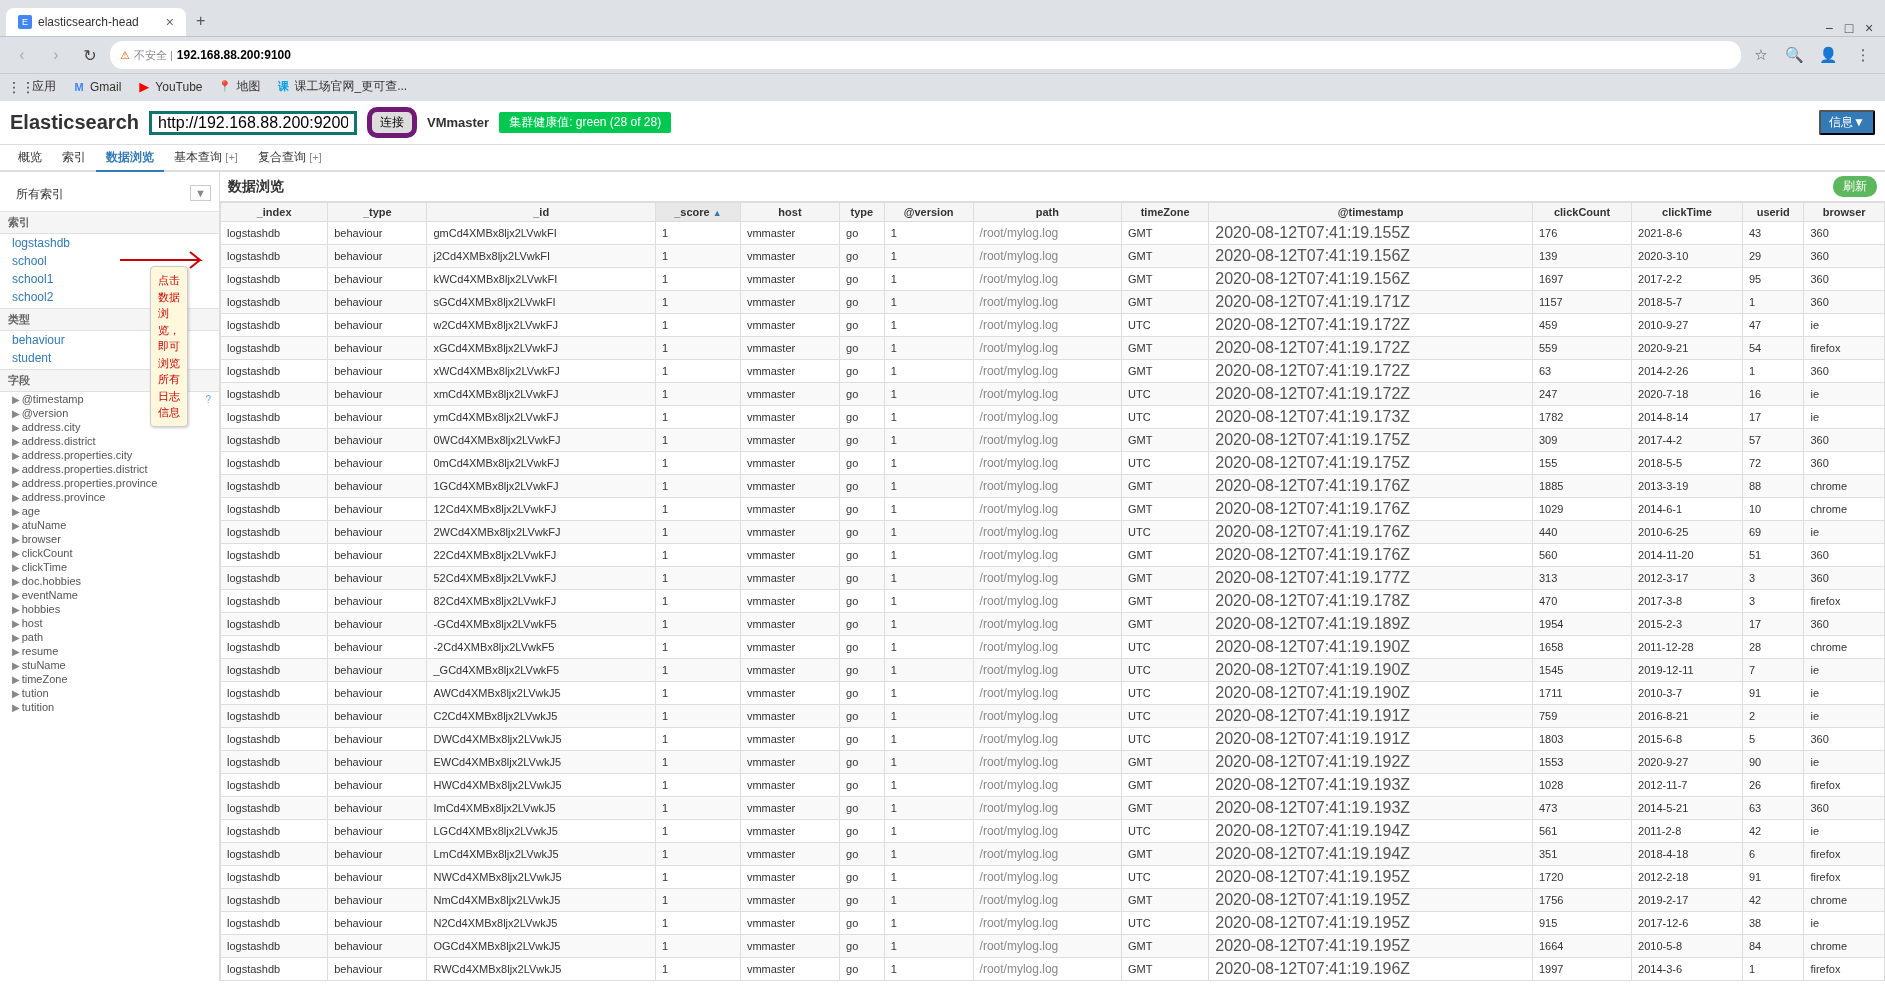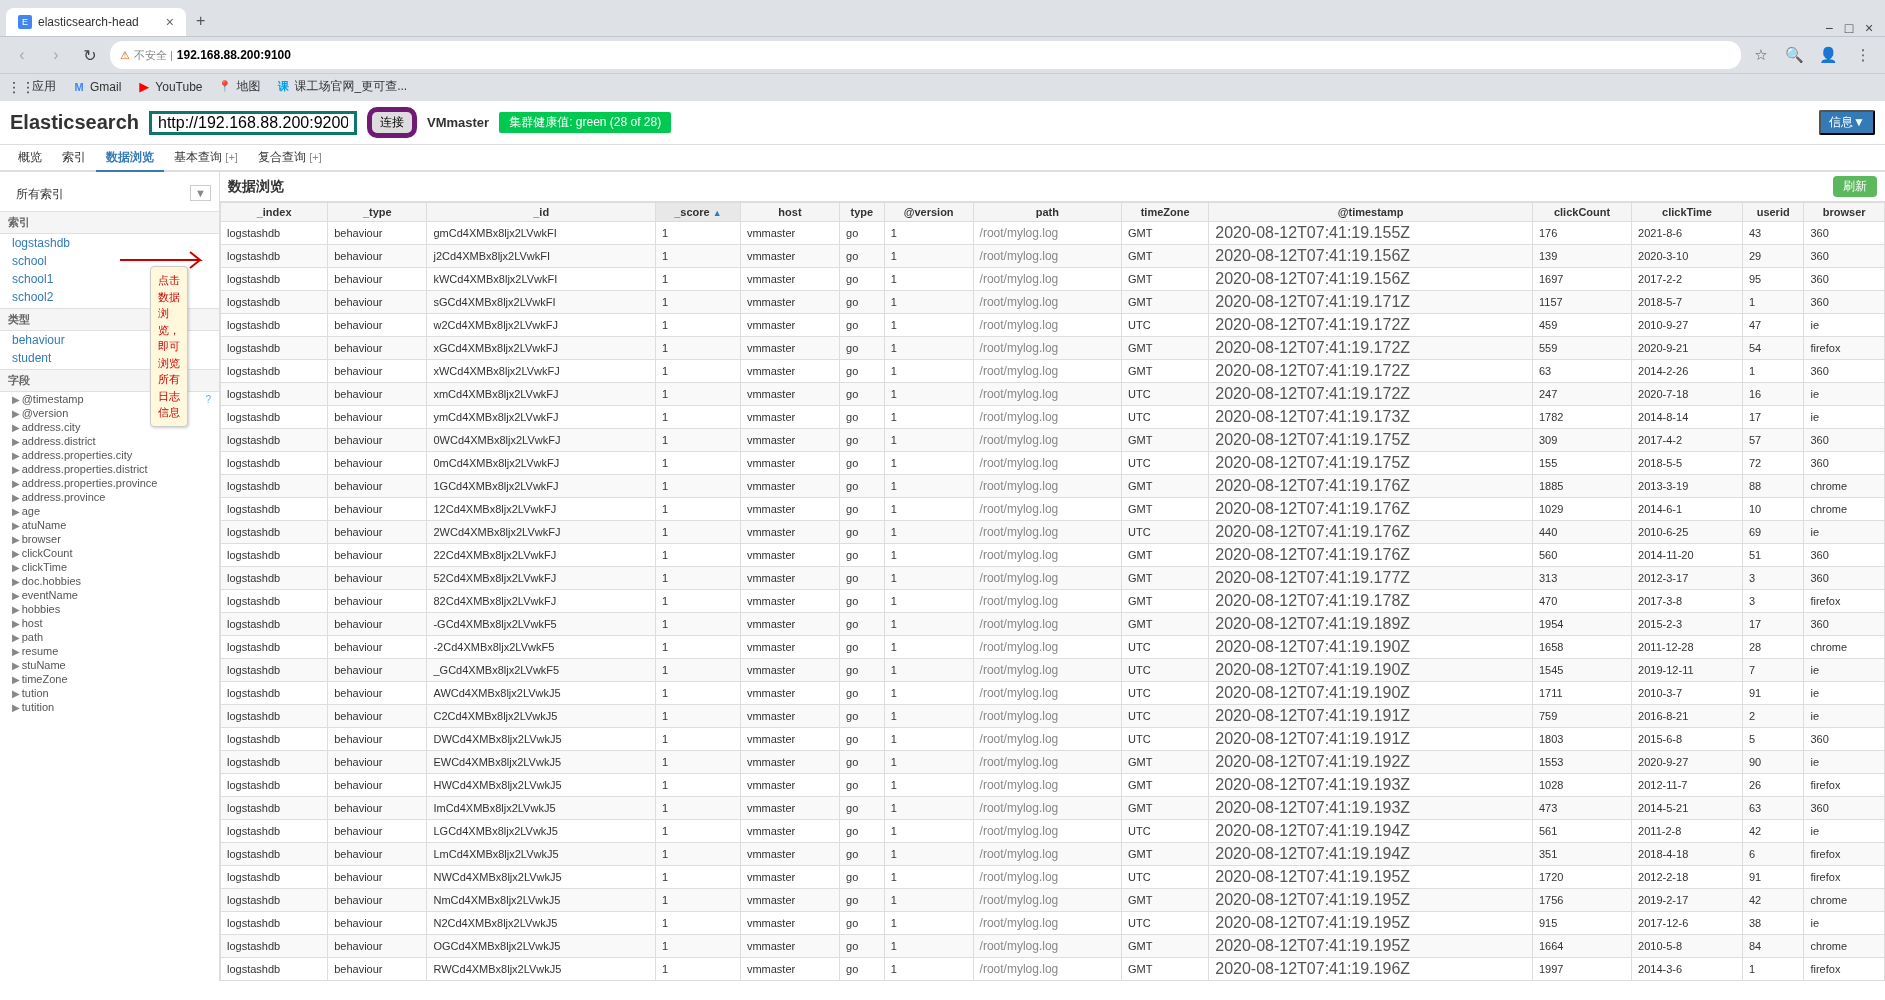--- a/index.html
+++ b/index.html
@@ -55,21 +55,21 @@
     .db-field-item { padding: 1px 8px 1px 12px; cursor: pointer; font-size: 11px; color: #555; display: flex; align-items: center; gap: 2px; }
     .db-field-arrow { color: #888; font-size: 10px; }
     .db-section-header { font-size: 11px; font-weight: bold; color: #666; padding: 3px 8px; background: #f5f5f5; border-top: 1px solid #e0e0e0; border-bottom: 1px solid #e0e0e0; margin-top: 2px; }
     
     
     .db-main { flex: 1; overflow: auto; display: flex; flex-direction: column; }
     
     
     .db-main-header { display: flex; align-items: center; padding: 4px 8px; border-bottom: 1px solid #ddd; gap: 8px; }
     .db-main-title { font-size: 14px; font-weight: bold; color: #333; }
-    .db-refresh-btn { margin-left: auto; background: #5cb85c; color: white; padding: 2px 10px; border: none; border-radius: 4px; cursor: pointer; font-size: 12px; }
+    .db-refresh-btn { margin-left: auto; background: #5cb85c; color: white; padding: 2px 10px; border: none; border-radius: 10px; cursor: pointer; font-size: 12px; }
     
     
     .db-query-info { padding: 4px 8px; font-size: 12px; color: #555; border-bottom: 1px solid #eee; }
     
     
     .db-table-wrapper { flex: 1; overflow: auto; }
     .db-table { border-collapse: collapse; width: 100%; font-size: 11px; }
     .db-table th { background: #f5f5f5; border: 1px solid #ddd; padding: 3px 2px; font-weight: bold; font-size: 11px; color: #333; white-space: nowrap; cursor: pointer; position: sticky; top: 0; z-index: 10; }
     .db-table th.sorted { background: #e8e8e8; }
     .db-table th .sort-arrow { color: #337ab7; font-size: 9px; }

